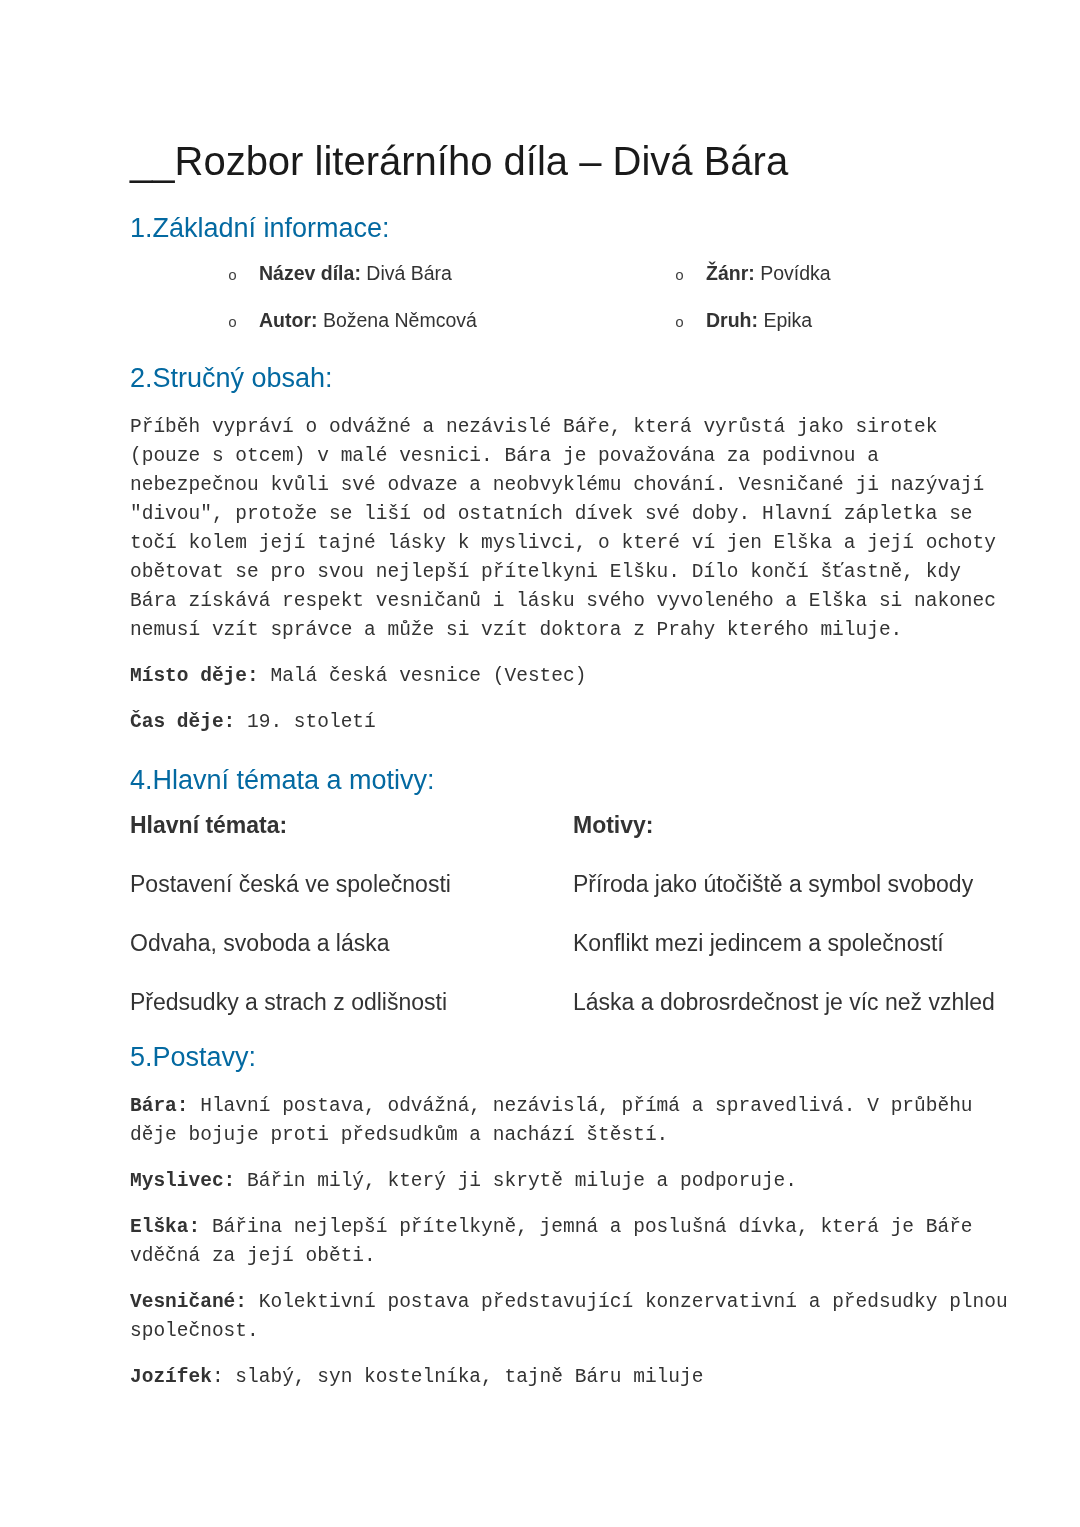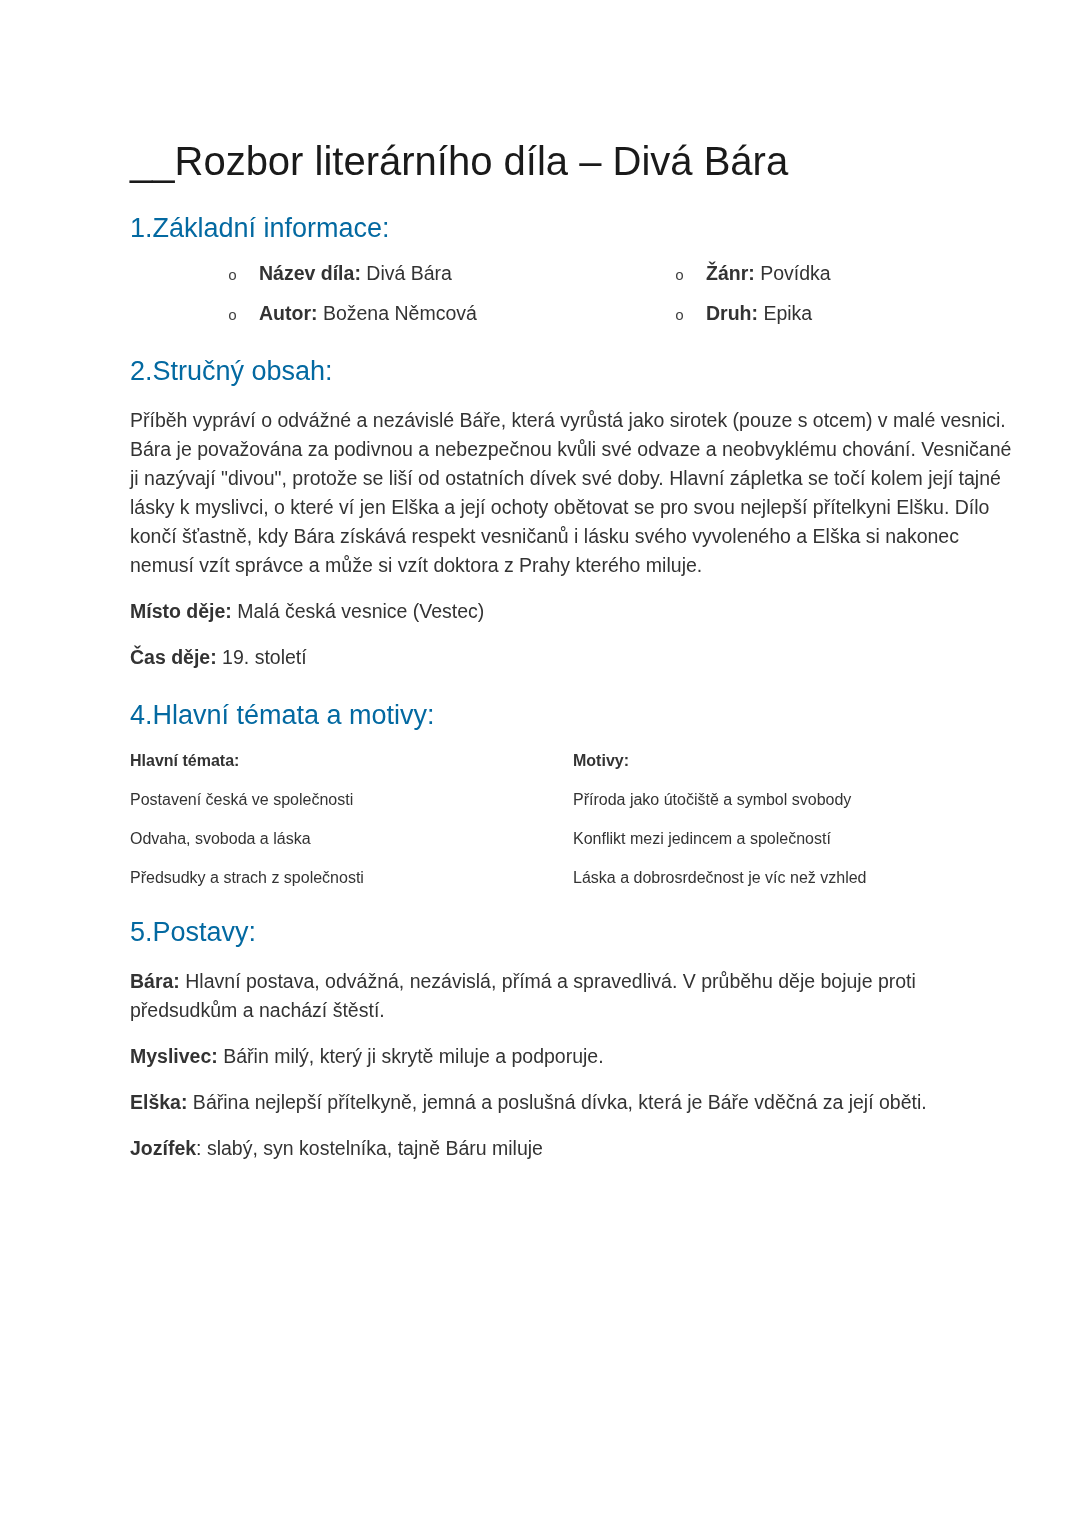--- a/index.html
+++ b/index.html
@@ -28,47 +28,48 @@
   h2.section-heading {
     font-size: 27px;
     line-height: 1.2;
     font-weight: 400;
     color: #0369a1;
     margin: 27px 0 18px 0;
   }
   .bullet-grid {
     display: grid;
     grid-template-columns: 447px 1fr;
-    row-gap: 14px;
+    row-gap: 21px;
     margin: 4px 0 2px 0;
   }
   .bullet-item {
     padding-left: 98px;
     font-size: 19.5px;
     line-height: 23px;
   }
   .bullet {
     display: inline-block;
     width: 31px;
     font-family: "Liberation Mono", "DejaVu Sans Mono", monospace;
     font-size: 15px;
     color: #404040;
   }
   .bold { font-weight: 700; }
   p.body-text {
     font-size: 19.5px;
     line-height: 29px;
     margin: 0 0 17px 0;
+    font-family: Liberation Mono, monospace;
   }
   .themes-grid {
     display: grid;
     grid-template-columns: 443px 1fr;
-    row-gap: 16px;
+    row-gap: 36px;
     margin: 10px 0 4px 0;
-    font-size: 16px;
+    font-size: 23px;
     line-height: 23px;
   }
 </style>
 </head>
 <body>
 
 <div class="page">
 
   <h1 class="doc-title">__Rozbor literárního díla – Divá Bára</h1>
 
@@ -88,23 +89,24 @@
   <p class="body-text"><span class="bold">Čas děje:</span><span> 19. století</span></p>
 
   <h2 class="section-heading">4.Hlavní témata a motivy:</h2>
   <div class="themes-grid">
     <div class="bold">Hlavní témata:</div>
     <div class="bold">Motivy:</div>
     <div>Postavení česká ve společnosti</div>
     <div>Příroda jako útočiště a symbol svobody</div>
     <div>Odvaha, svoboda a láska</div>
     <div>Konflikt mezi jedincem a společností</div>
-    <div>Předsudky a strach z společnosti</div>
+    <div>Předsudky a strach z odlišnosti</div>
     <div>Láska a dobrosrdečnost je víc než vzhled</div>
   </div>
 
   <h2 class="section-heading">5.Postavy:</h2>
   <p class="body-text"><span class="bold">Bára:</span><span> Hlavní postava, odvážná, nezávislá, přímá a spravedlivá. V průběhu děje bojuje proti předsudkům a nachází štěstí.</span></p>
   <p class="body-text"><span class="bold">Myslivec:</span><span> Bářin milý, který ji skrytě miluje a podporuje.</span></p>
   <p class="body-text"><span class="bold">Elška:</span><span> Bářina nejlepší přítelkyně, jemná a poslušná dívka, která je Báře vděčná za její oběti.</span></p>
+  <p class="body-text"><span class="bold">Vesničané:</span><span> Kolektivní postava představující konzervativní a předsudky plnou společnost.</span></p>
   <p class="body-text"><span class="bold">Jozífek</span><span>: slabý, syn kostelníka, tajně Báru miluje</span></p>
 
 </div>
 
 </body></html>

